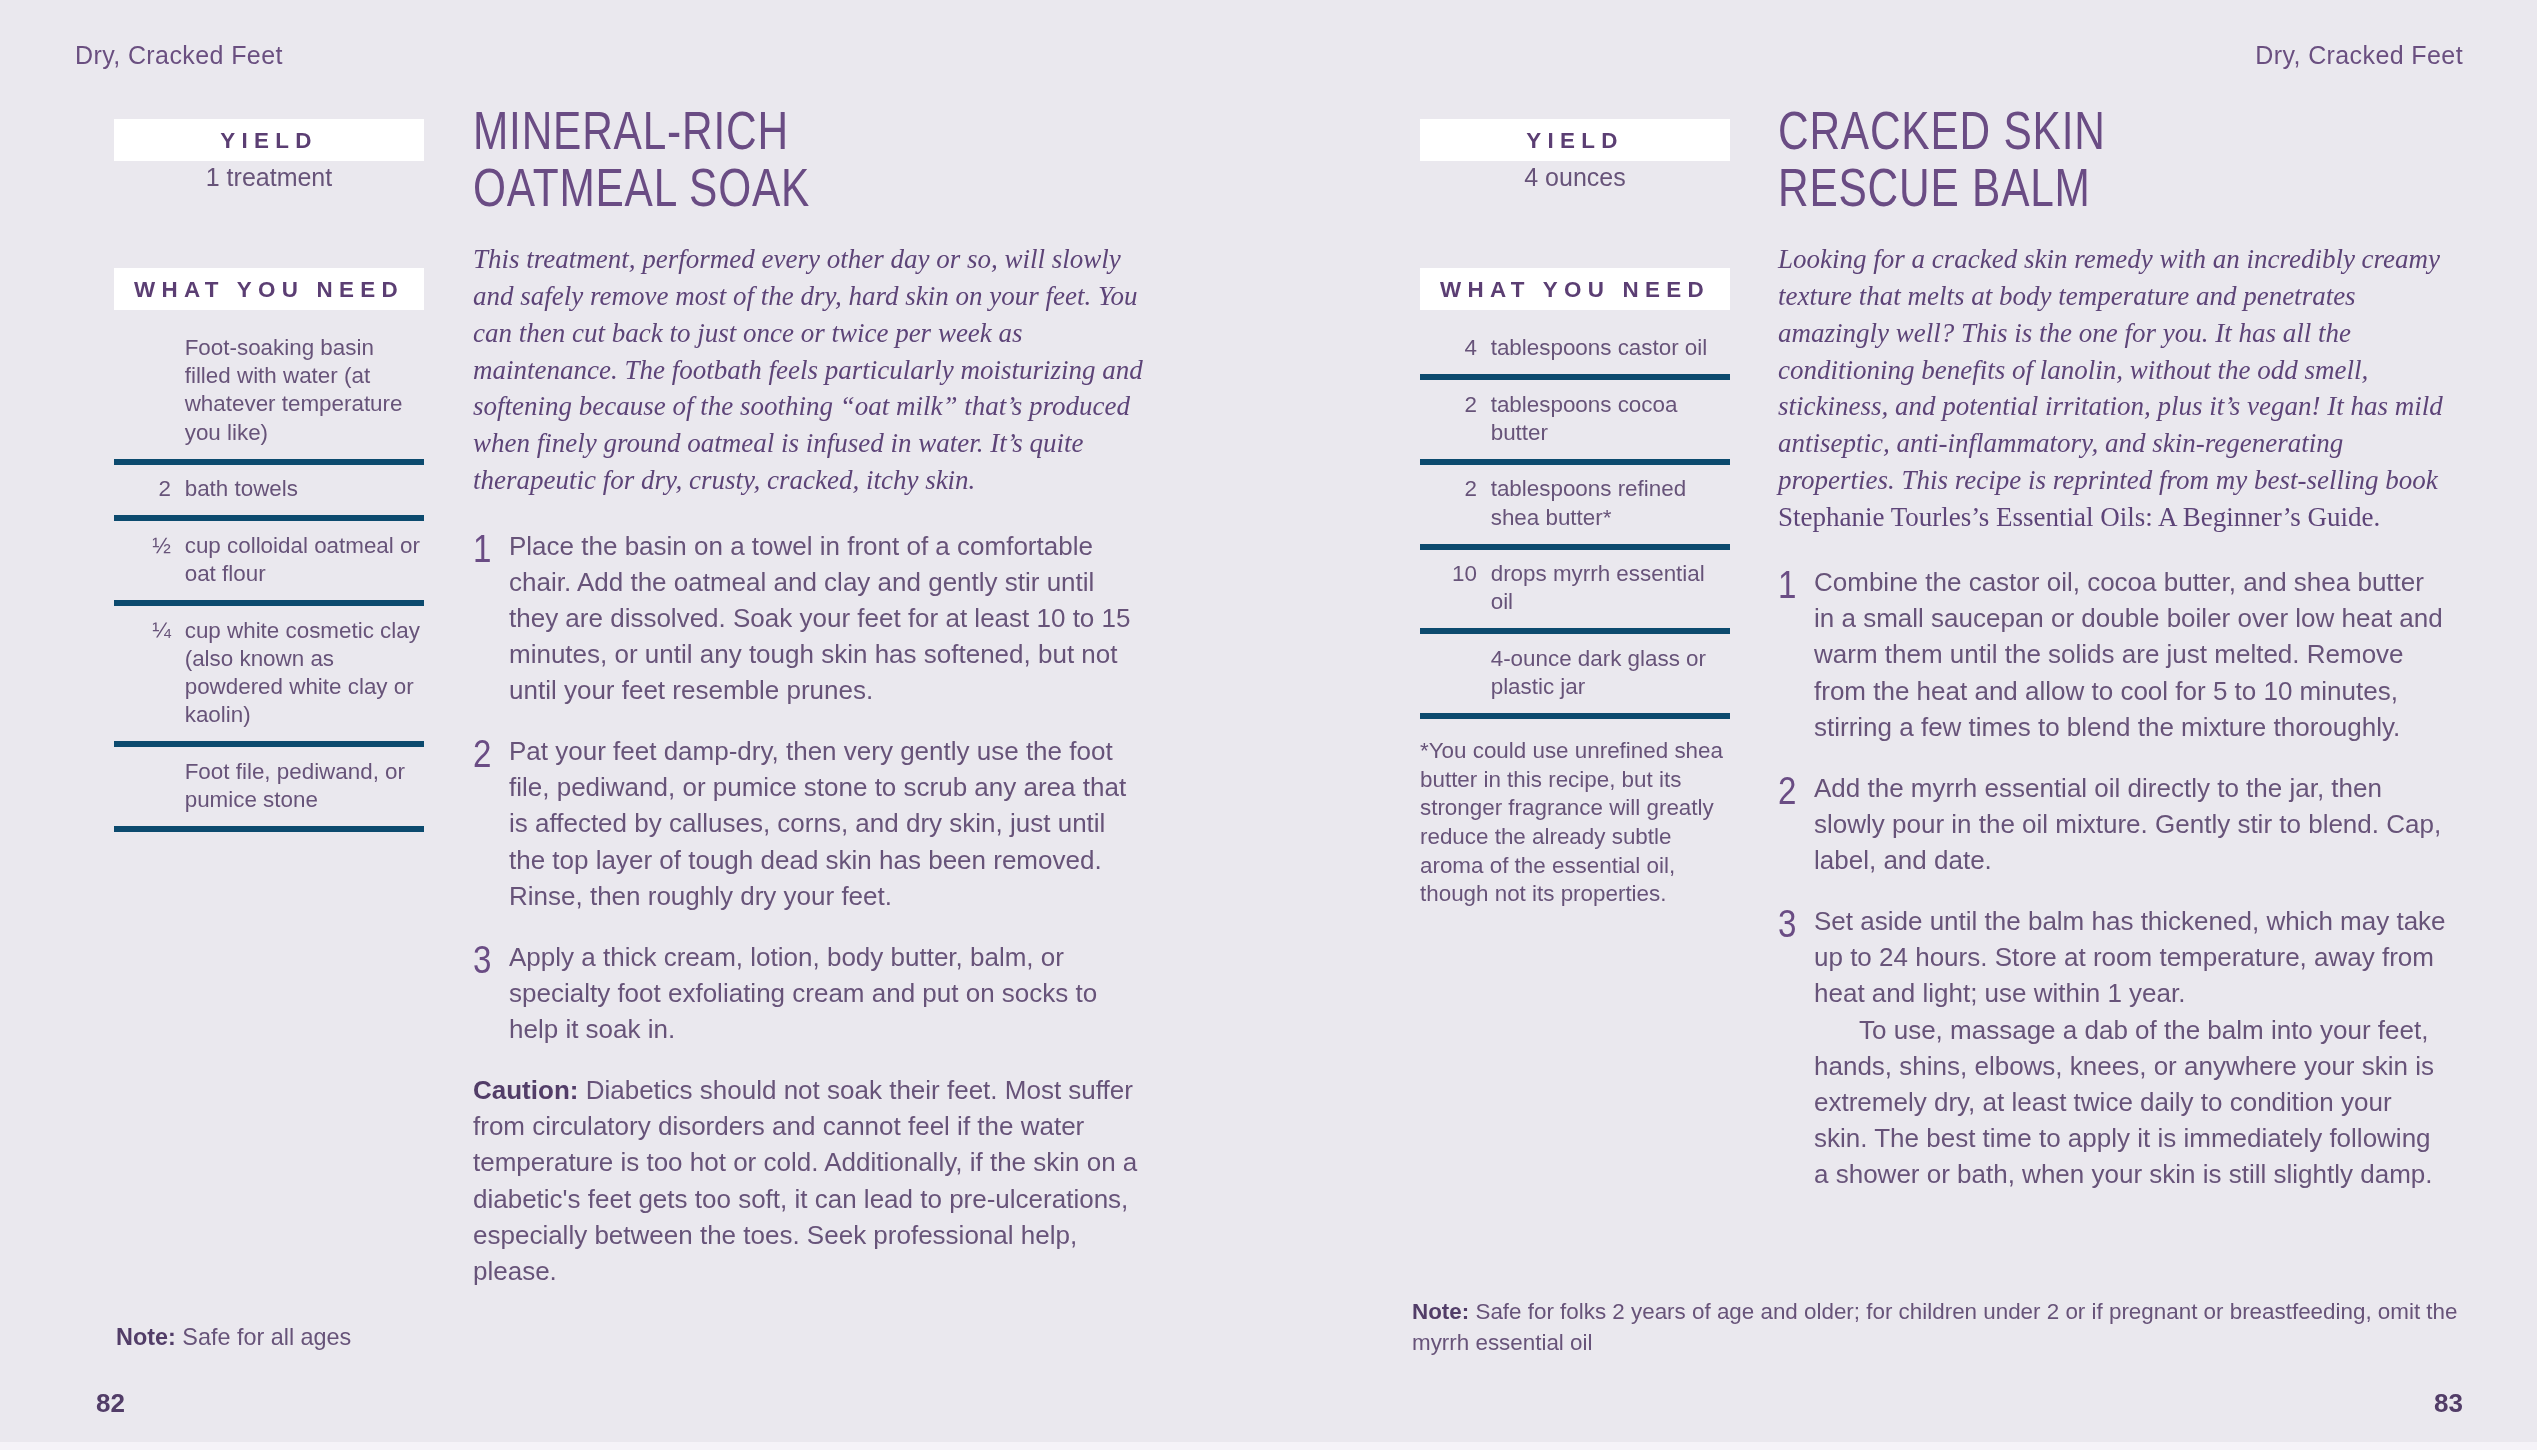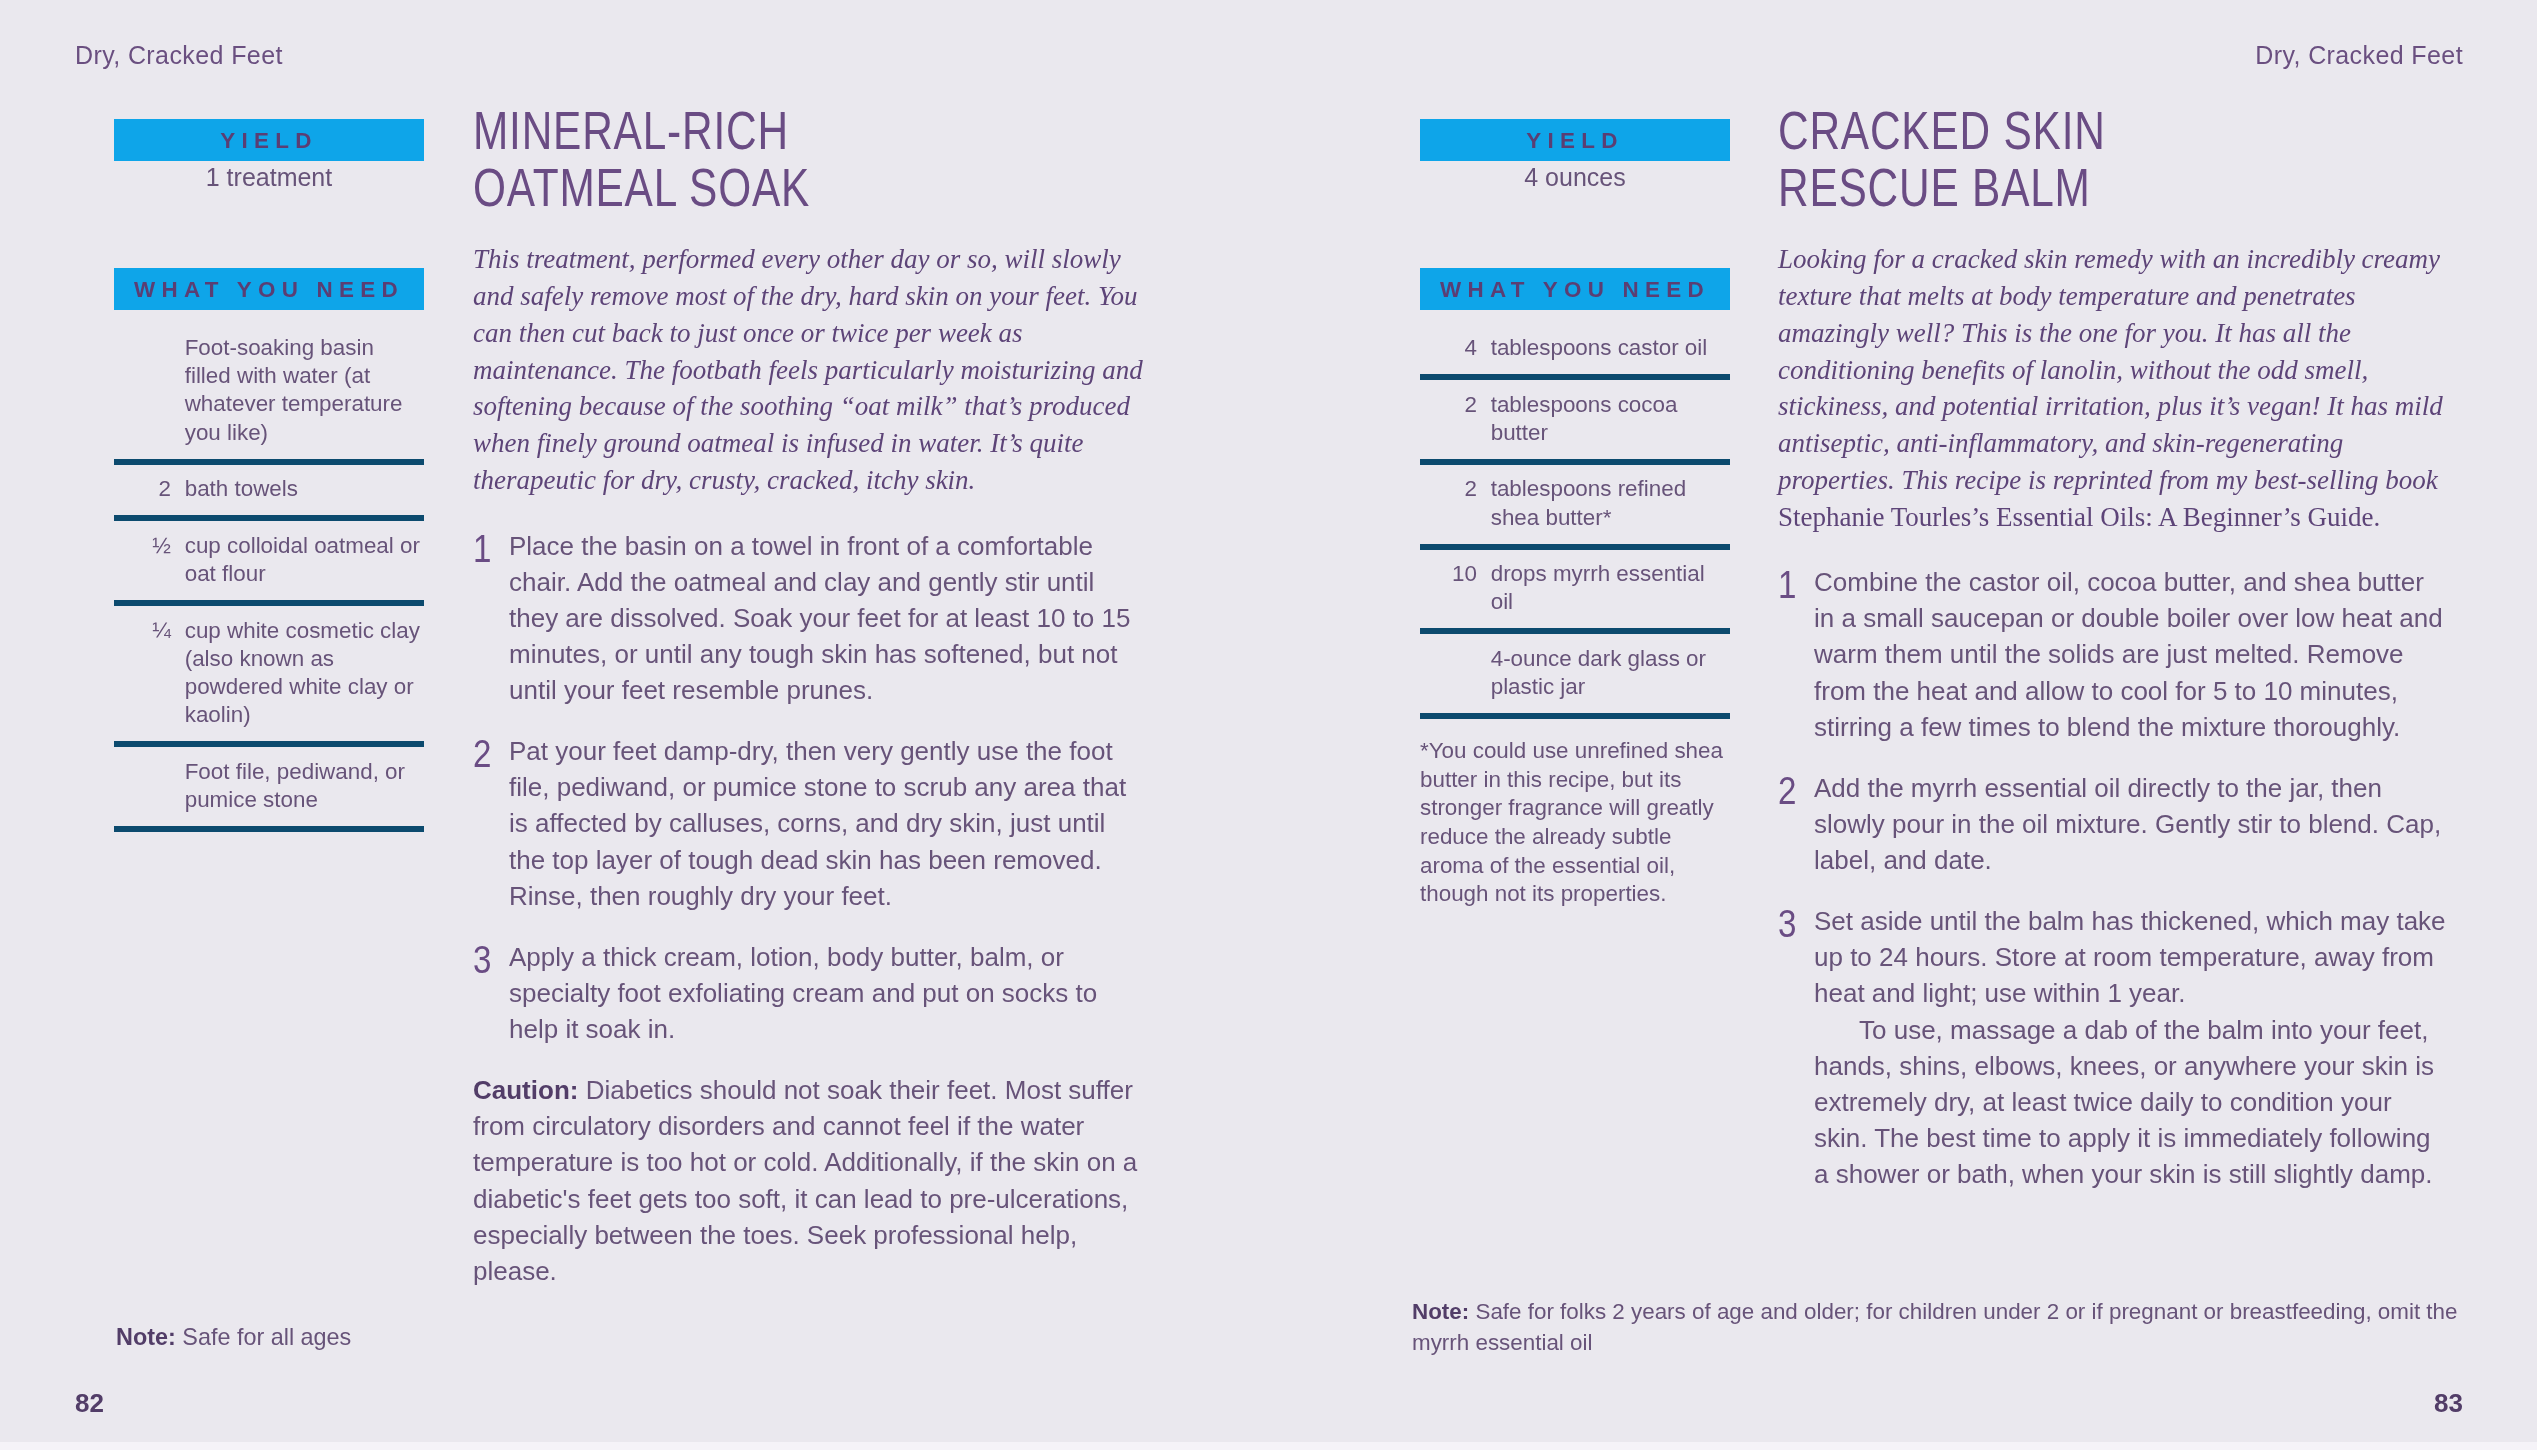--- a/index.html
+++ b/index.html
@@ -13,21 +13,21 @@
 
   .page-header{
     position:absolute;top:41px;
     font-size:25px;letter-spacing:0.4px;color:#6a4f80;
   }
   #header-left{left:75px;}
   #header-right{right:75px;text-align:right;}
 
   .side-col{position:absolute;width:310px;}
   .box-label{
-    background:#0ea5e9;
+    background:#ffffff;
     text-align:center;
     font-weight:bold;
     font-size:22.4px;
     letter-spacing:.28em;
     color:#5b3e73;
     padding:8.8px 0 6.8px 0;
   }
   .yield-value{
     text-align:center;
     font-size:25px;
@@ -81,21 +81,21 @@
   }
   .bold-label{font-weight:bold;color:#523d68;}
   .note{
     position:absolute;
     font-size:22.4px;line-height:1.4;color:#675379;
   }
   #note-left{left:116px;top:1321px;width:586px;font-size:23.4px;}
   #note-right{left:1412px;top:1296px;width:1054px;}
   .pagenum{
     position:absolute;top:1388px;
-    font-size:26px;font-weight:bold;color:#523d68;
+    font-size:26px;font-weight:bold;color:#523d68;margin-left:21px;
   }
   #pagenum-left{left:75px;}
   #pagenum-right{right:75px;text-align:right;}
   .bottom-strip{
     position:absolute;left:0;right:0;bottom:0;height:7.8px;
     background:#f5f3f8;
   }
 </style>
 </head>
 <body>

